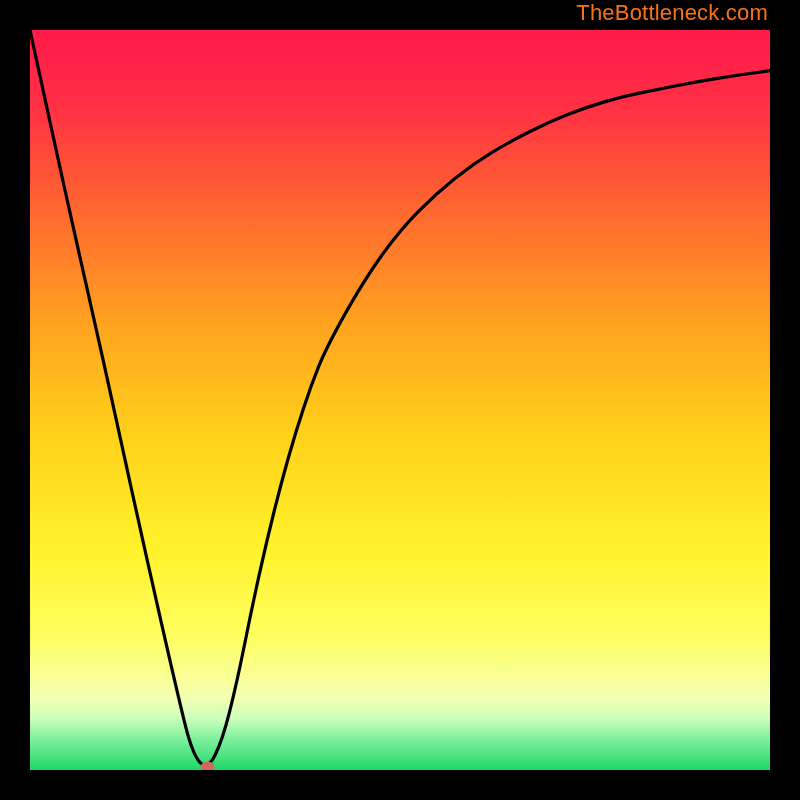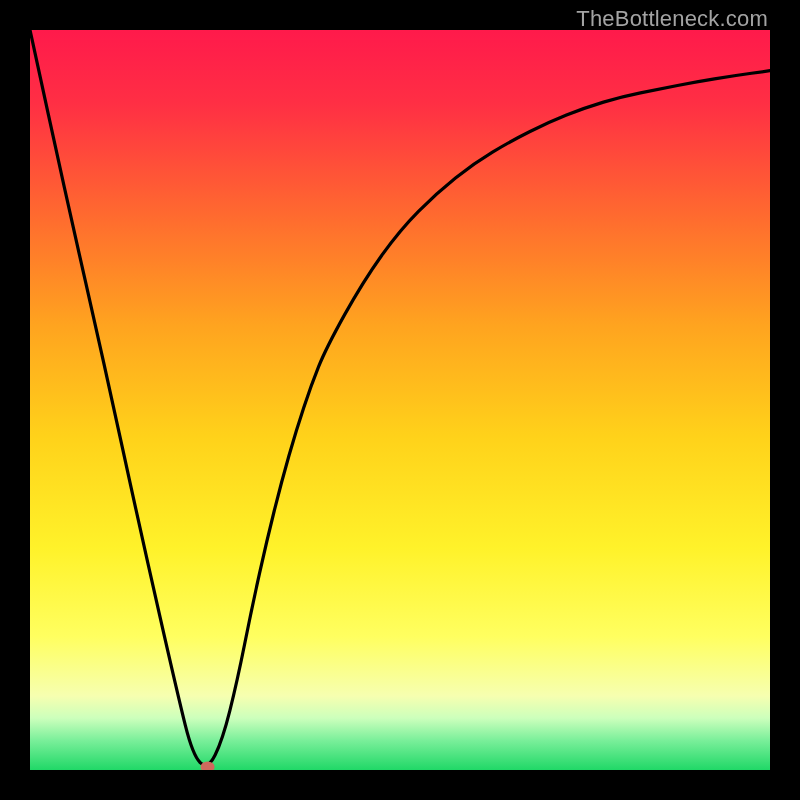--- a/index.html
+++ b/index.html
@@ -20,23 +20,23 @@
   .plot-area {
     position: absolute;
     left: 30px;
     top: 30px;
     width: 740px;
     height: 740px;
     
   }
   .watermark {
     position: absolute;
-    top: 6px;
+    top: 0;
     right: 32px;
-    color: #a3a3a3;
+    color: #f97316;
     font-size: 22px;
     font-weight: 400;
     letter-spacing: 0.2px;
     user-select: none;
   }
   svg.curve-layer {
     position: absolute;
     left: 30px;
     top: 30px;
     width: 740px;

